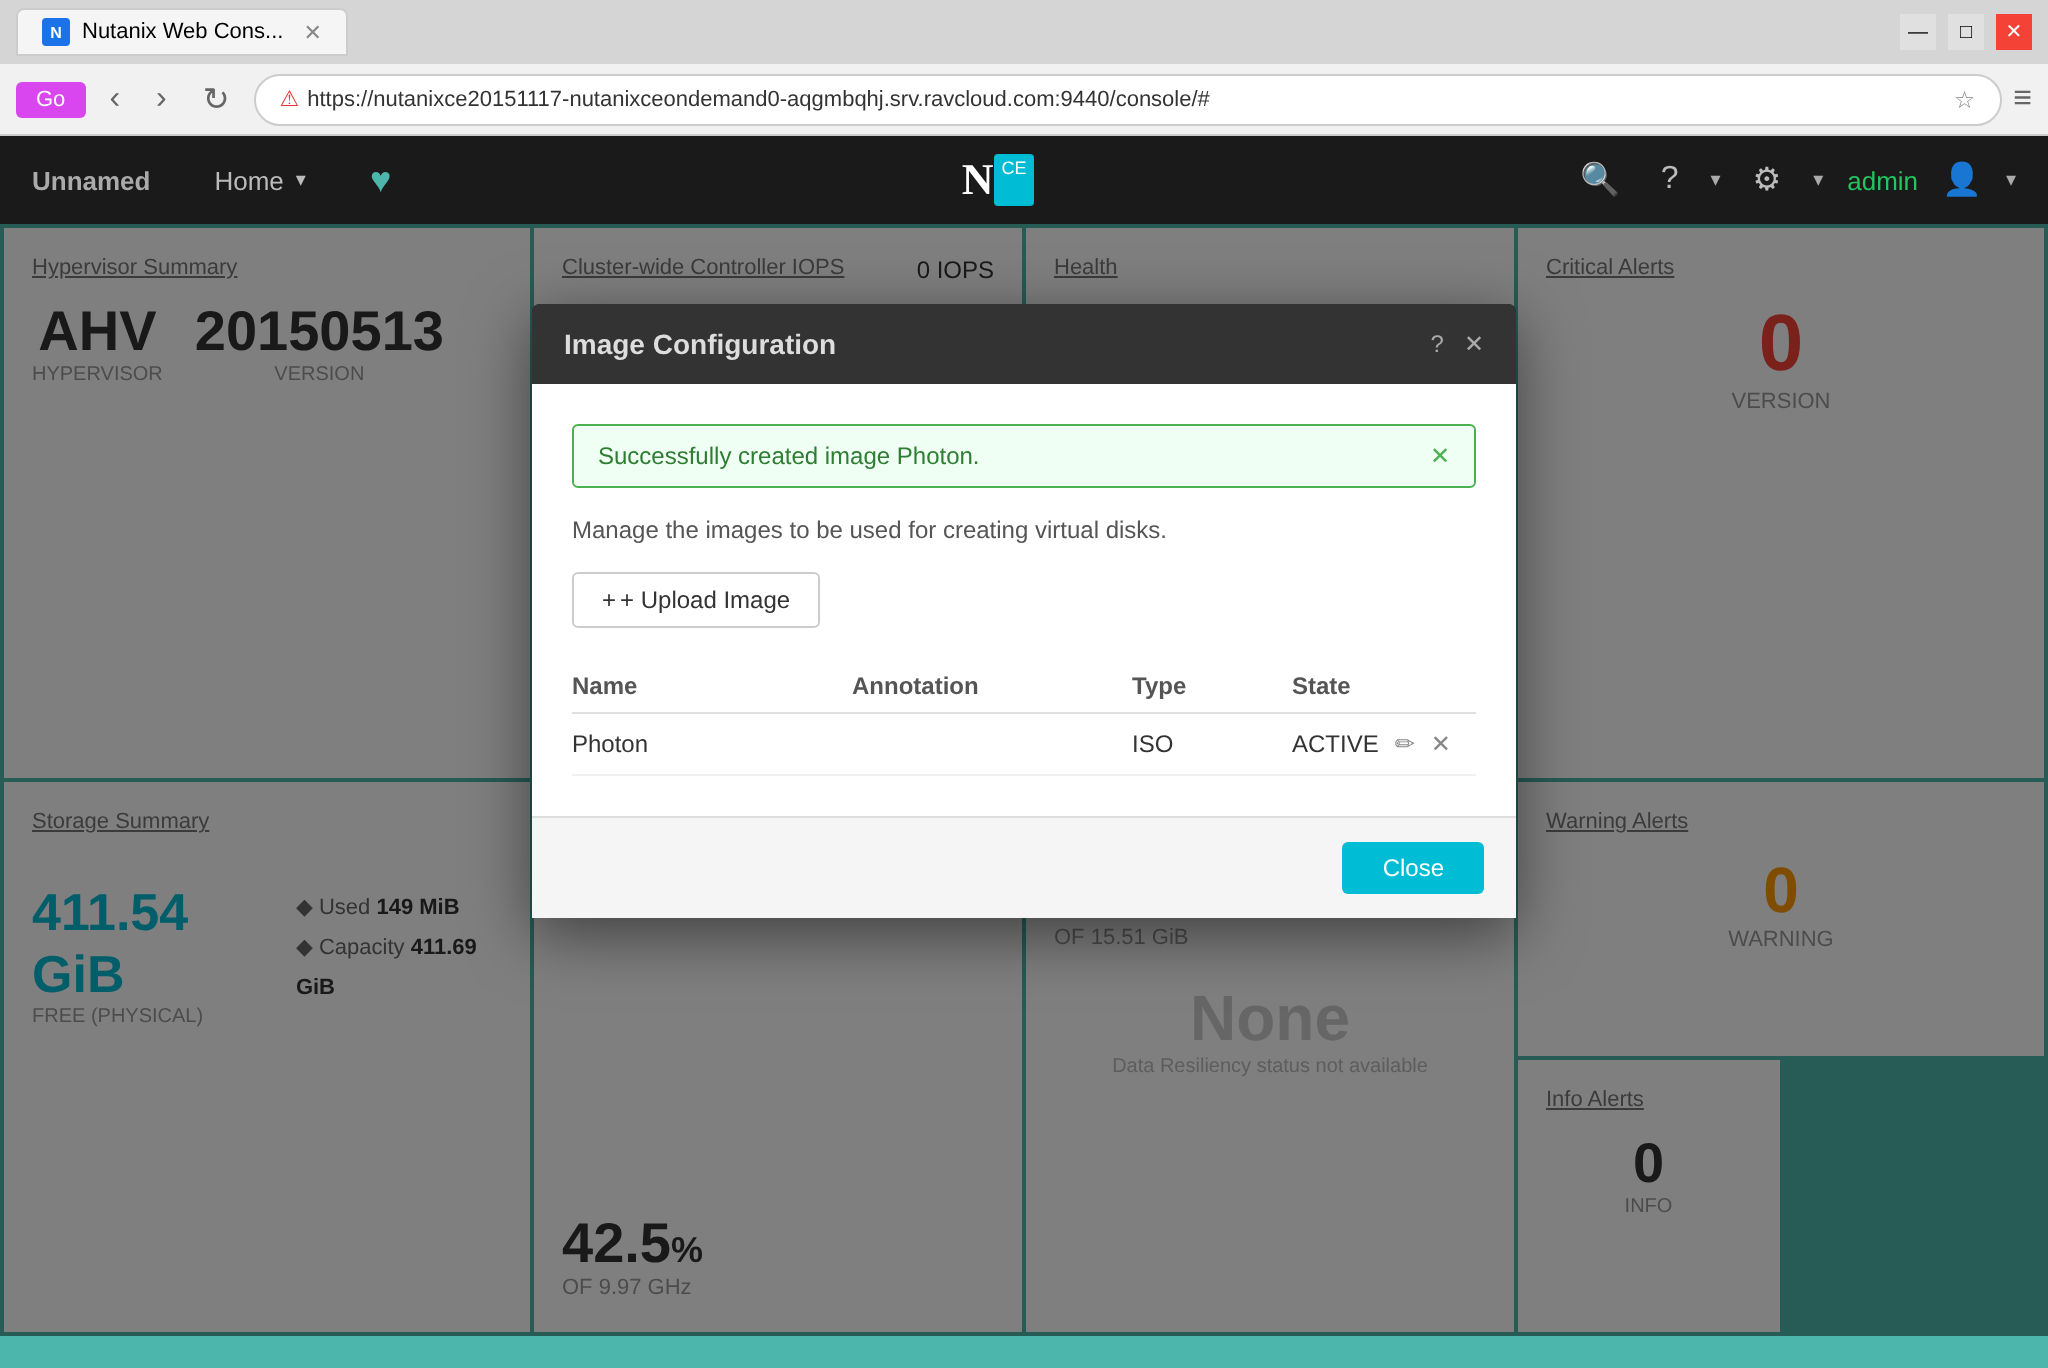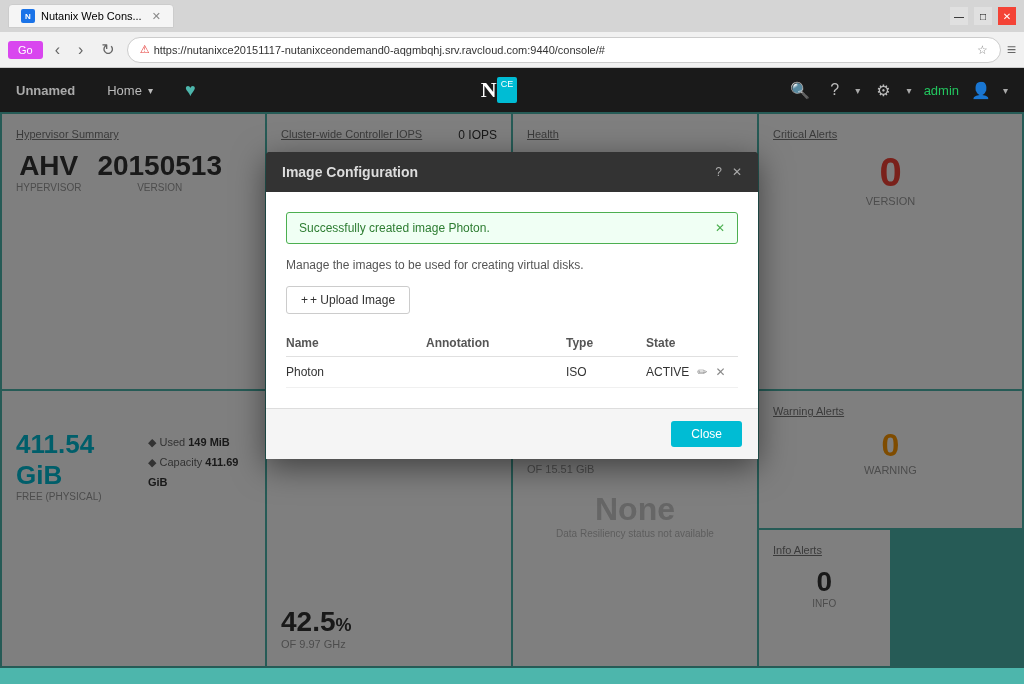--- a/index.html
+++ b/index.html
@@ -153,20 +153,21 @@
 
     <div class="card" style="grid-column:4;grid-row:1;">
       <div class="card-title">Critical Alerts</div>
       <div style="text-align:center;margin-top:8px;">
         <div style="font-size:40px;font-weight:bold;color:#f44336;">0</div>
         <div style="font-size:11px;color:#999;">VERSION</div>
       </div>
     </div>
 
     <div class="card" style="grid-column:1;grid-row:2;">
+      <div class="card-title">Storage Summary</div>
       <div style="display:flex;align-items:flex-start;gap:12px;margin-top:24px;">
         <div>
           <div style="font-size:26px;font-weight:bold;color:#00bcd4;">411.54 GiB</div>
           <div style="font-size:10px;color:#999;">FREE (PHYSICAL)</div>
         </div>
         <div style="font-size:11px;color:#666;line-height:1.8;margin-top:4px;">
           <div><span>◆</span> <span>Used</span> <span style="color:#333;font-weight:bold;">149 MiB</span></div>
           <div><span>◆</span> <span>Capacity</span> <span style="color:#333;font-weight:bold;">411.69 GiB</span></div>
         </div>
       </div>

